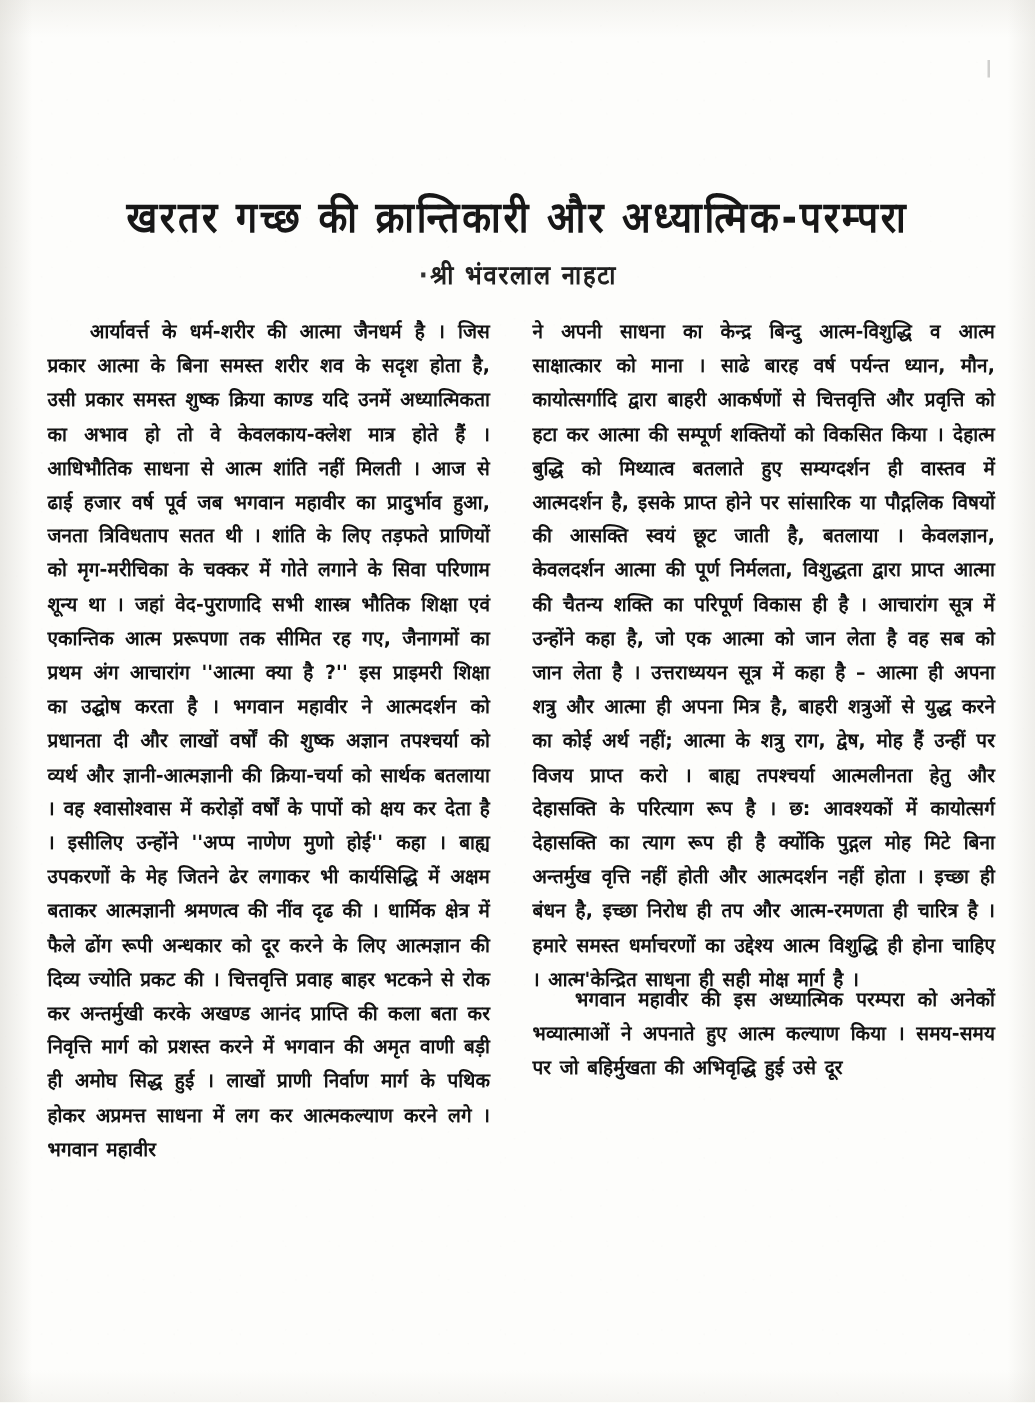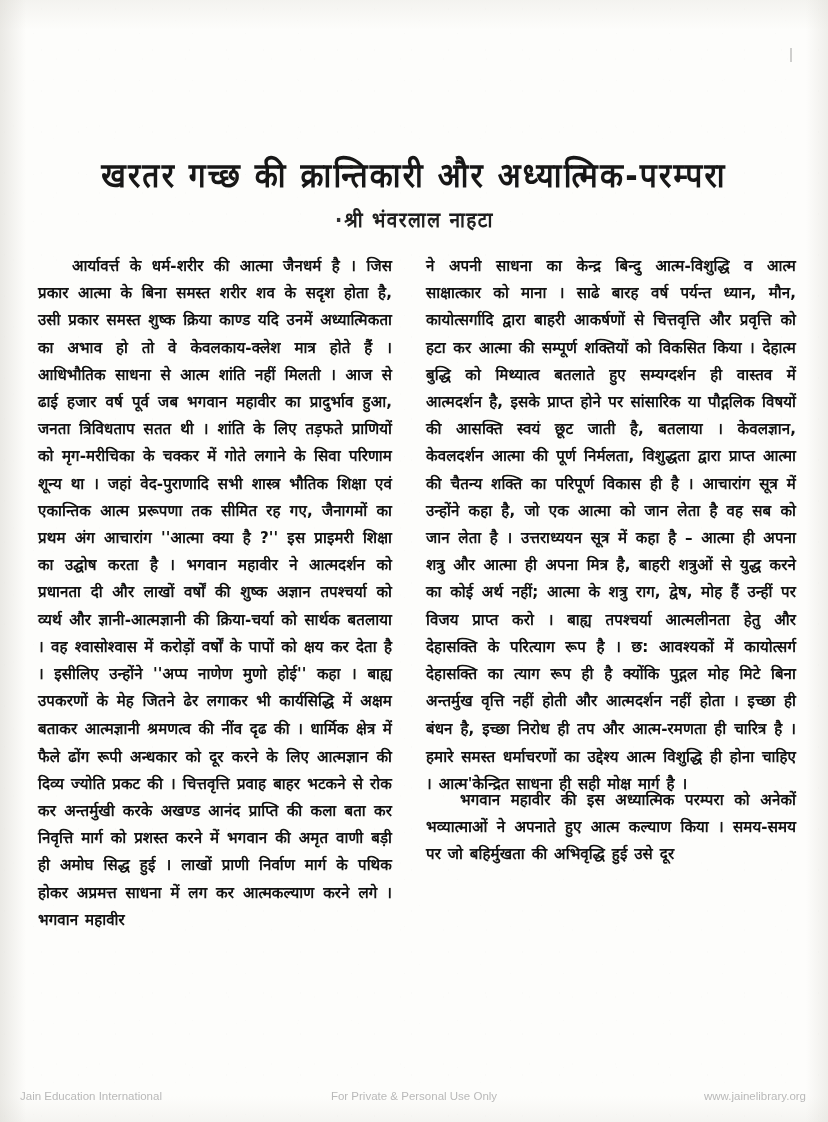--- a/index.html
+++ b/index.html
@@ -182,19 +182,14 @@
         <p class="para">ने अपनी साधना का केन्द्र बिन्दु आत्म-विशुद्धि व आत्म साक्षात्कार को माना । साढे बारह वर्ष पर्यन्त ध्यान, मौन, कायोत्सर्गादि द्वारा बाहरी आकर्षणों से चित्तवृत्ति और प्रवृत्ति को हटा कर आत्मा की सम्पूर्ण शक्तियों को विकसित किया । देहात्म बुद्धि को मिथ्यात्व बतलाते हुए सम्यग्दर्शन ही वास्तव में आत्मदर्शन है, इसके प्राप्त होने पर सांसारिक या पौद्गलिक विषयों की आसक्ति स्वयं छूट जाती है, बतलाया । केवलज्ञान, केवलदर्शन आत्मा की पूर्ण निर्मलता, विशुद्धता द्वारा प्राप्त आत्मा की चैतन्य शक्ति का परिपूर्ण विकास ही है । आचारांग सूत्र में उन्होंने कहा है, जो एक आत्मा को जान लेता है वह सब को जान लेता है । उत्तराध्ययन सूत्र में कहा है – आत्मा ही अपना शत्रु और आत्मा ही अपना मित्र है, बाहरी शत्रुओं से युद्ध करने का कोई अर्थ नहीं; आत्मा के शत्रु राग, द्वेष, मोह हैं उन्हीं पर विजय प्राप्त करो । बाह्य तपश्चर्या आत्मलीनता हेतु और देहासक्ति के परित्याग रूप है । छ: आवश्यकों में कायोत्सर्ग देहासक्ति का त्याग रूप ही है क्योंकि पुद्गल मोह मिटे बिना अन्तर्मुख वृत्ति नहीं होती और आत्मदर्शन नहीं होता । इच्छा ही बंधन है, इच्छा निरोध ही तप और आत्म-रमणता ही चारित्र है । हमारे समस्त धर्माचरणों का उद्देश्य आत्म विशुद्धि ही होना चाहिए । आत्म'केन्द्रित साधना ही सही मोक्ष मार्ग है ।</p>
         <p class="para indent">भगवान महावीर की इस अध्यात्मिक परम्परा को अनेकों भव्यात्माओं ने अपनाते हुए आत्म कल्याण किया । समय-समय पर जो बहिर्मुखता की अभिवृद्धि हुई उसे दूर</p>
       </div>
 
     </div>
 
   </div>
 
   <div id="grain"></div>
 
-  <div class="footer">
-    <span class="f-left">Jain Education International</span>
-    <span class="f-mid">For Private &amp; Personal Use Only</span>
-    <span class="f-right">www.jainelibrary.org</span>
-  </div>
 
 </div>
 
 </body></html>

